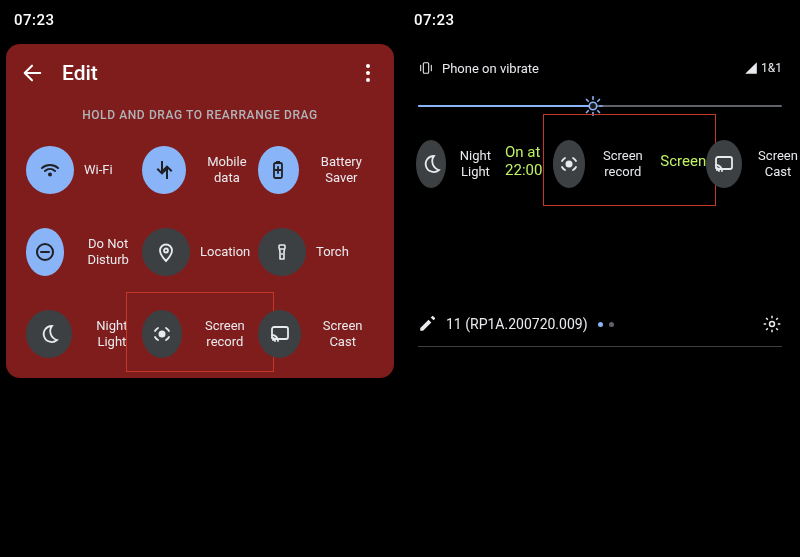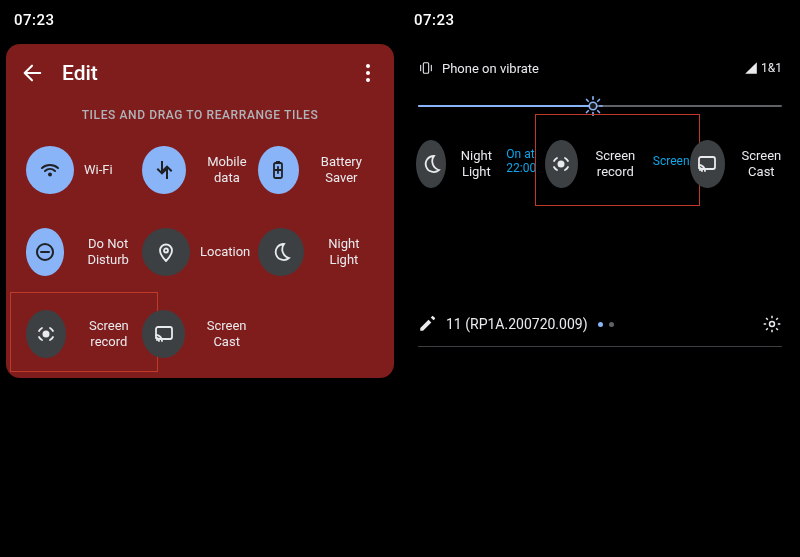--- a/index.html
+++ b/index.html
@@ -15,21 +15,21 @@
   .header-spacer { flex: 1; }
   .kebab { width: 24px; height: 24px; display:flex; flex-direction:column; align-items:center; justify-content:center; gap:3px;}
   .kebab span { width:4px;height:4px;background:#fff;border-radius:50%;}
   .hint { text-align: center; font-size: 12px; letter-spacing: .6px; color: #b0b3b8; padding: 6px 0 18px 0; font-weight: 500;}
   .tile-grid { display: grid; grid-template-columns: repeat(3, 1fr); column-gap: 0; row-gap: 34px; padding: 6px 20px 10px 20px; }
   .tile { display:flex; align-items:center; justify-content:flex-start; gap:10px; position:relative;}
   .tile-circle { width: 48px; height: 48px; border-radius: 50%; display:flex; align-items:center; justify-content:center;}
   .tile-circle.on { background:#8ab4f8; color:#202124; }
   .tile-circle.off { background:#3c4043; color:#e8eaed; }
   .tile-label { font-size: 13px; color:#e8eaed; text-align:center; line-height:1.2;}
-  .tile-sub { font-size:12px; color:#0ea5e9; margin-top:-6px;}
+  .tile-sub { font-size:15px; color:#bef264; margin-top:-6px;}
   .highlight-box { border: 1px solid #c0392b; position:absolute; }
   
   .right-content { padding: 8px 12px 0 12px; }
   .status-row { display:flex; align-items:center; font-size:13px; color:#e8eaed; padding: 12px 6px 14px 6px; text-align: right;}
   .status-row .flex1 { flex:1; }
   .signal { font-size:12px; display:flex; align-items:center; gap:3px;}
   .slider-wrap { position:relative; height: 24px; margin: 4px 6px 22px 6px;}
   .track { position:absolute; left:0; right:0; top:50%; height:2px; background:#5f6368; transform:translateY(-50%); border-radius:2px;}
   .track-fill { position:absolute; left:0; top:50%; height:2px; background:#8ab4f8; transform:translateY(-50%); border-radius:2px;}
   .thumb { position:absolute; top:50%; width:20px;height:20px; transform:translate(-50%,-50%);}
@@ -61,21 +61,21 @@
           </svg>
       </div>
       <div class="title">Edit</div>
       <div class="header-spacer"></div>
       <div class="kebab">
           <span></span>
           <span></span>
           <span></span>
         </div>
     </div>
-    <div class="hint">TILES AND DRAG TO REARRANGE TILES</div>
+    <div class="hint">HOLD AND DRAG TO REARRANGE DRAG</div>
     <div class="tile-grid">
 
       <div class="tile">
         <div class="tile-circle on">
           <svg width="24" height="24" viewBox="0 0 24 24">
               <path fill="#202124" d="M12 18.5a2 2 0 1 0 0-4 2 2 0 0 0 0 4Z"></path>
               <path fill="none" stroke="#202124" stroke-width="2" stroke-linecap="round" d="M4 10c4.5-4 11.5-4 16 0"></path>
               <path fill="none" stroke="#202124" stroke-width="2" stroke-linecap="round" d="M7 13c3-2.6 7-2.6 10 0"></path>
             </svg>
         </div>
@@ -111,20 +111,30 @@
         <div class="tile-label">Do Not Disturb</div>
       </div>
       <div class="tile">
         <div class="tile-circle off">
           <svg width="24" height="24" viewBox="0 0 24 24">
               <path fill="none" stroke="#e8eaed" stroke-width="1.8" d="M12 21s-6-6.2-6-10.5A6 6 0 0 1 18 10.5C18 14.8 12 21 12 21Z"></path>
               <circle cx="12" cy="10.5" r="2" fill="none" stroke="#e8eaed" stroke-width="1.8"></circle>
             </svg>
         </div>
         <div class="tile-label">Location</div>
+      </div>
+      <div class="tile">
+        <div class="tile-circle off">
+          <svg width="24" height="24" viewBox="0 0 24 24">
+              <rect x="9" y="5" width="6" height="4" rx="1" fill="none" stroke="#e8eaed" stroke-width="1.6"></rect>
+              <path d="M9.5 9 10 12v7h4v-7l.5-3" fill="none" stroke="#e8eaed" stroke-width="1.6" stroke-linejoin="round"></path>
+              <circle cx="12" cy="14" r="1" fill="#e8eaed"></circle>
+            </svg>
+        </div>
+        <div class="tile-label">Torch</div>
       </div>
 
       <div class="tile">
         <div class="tile-circle off">
           <svg width="24" height="24" viewBox="0 0 24 24">
               <path fill="none" stroke="#e8eaed" stroke-width="1.8" d="M15 4a8 8 0 1 0 5 14 9 9 0 0 1-5-14Z"></path>
             </svg>
         </div>
         <div class="tile-label">Night Light</div>
       </div>

